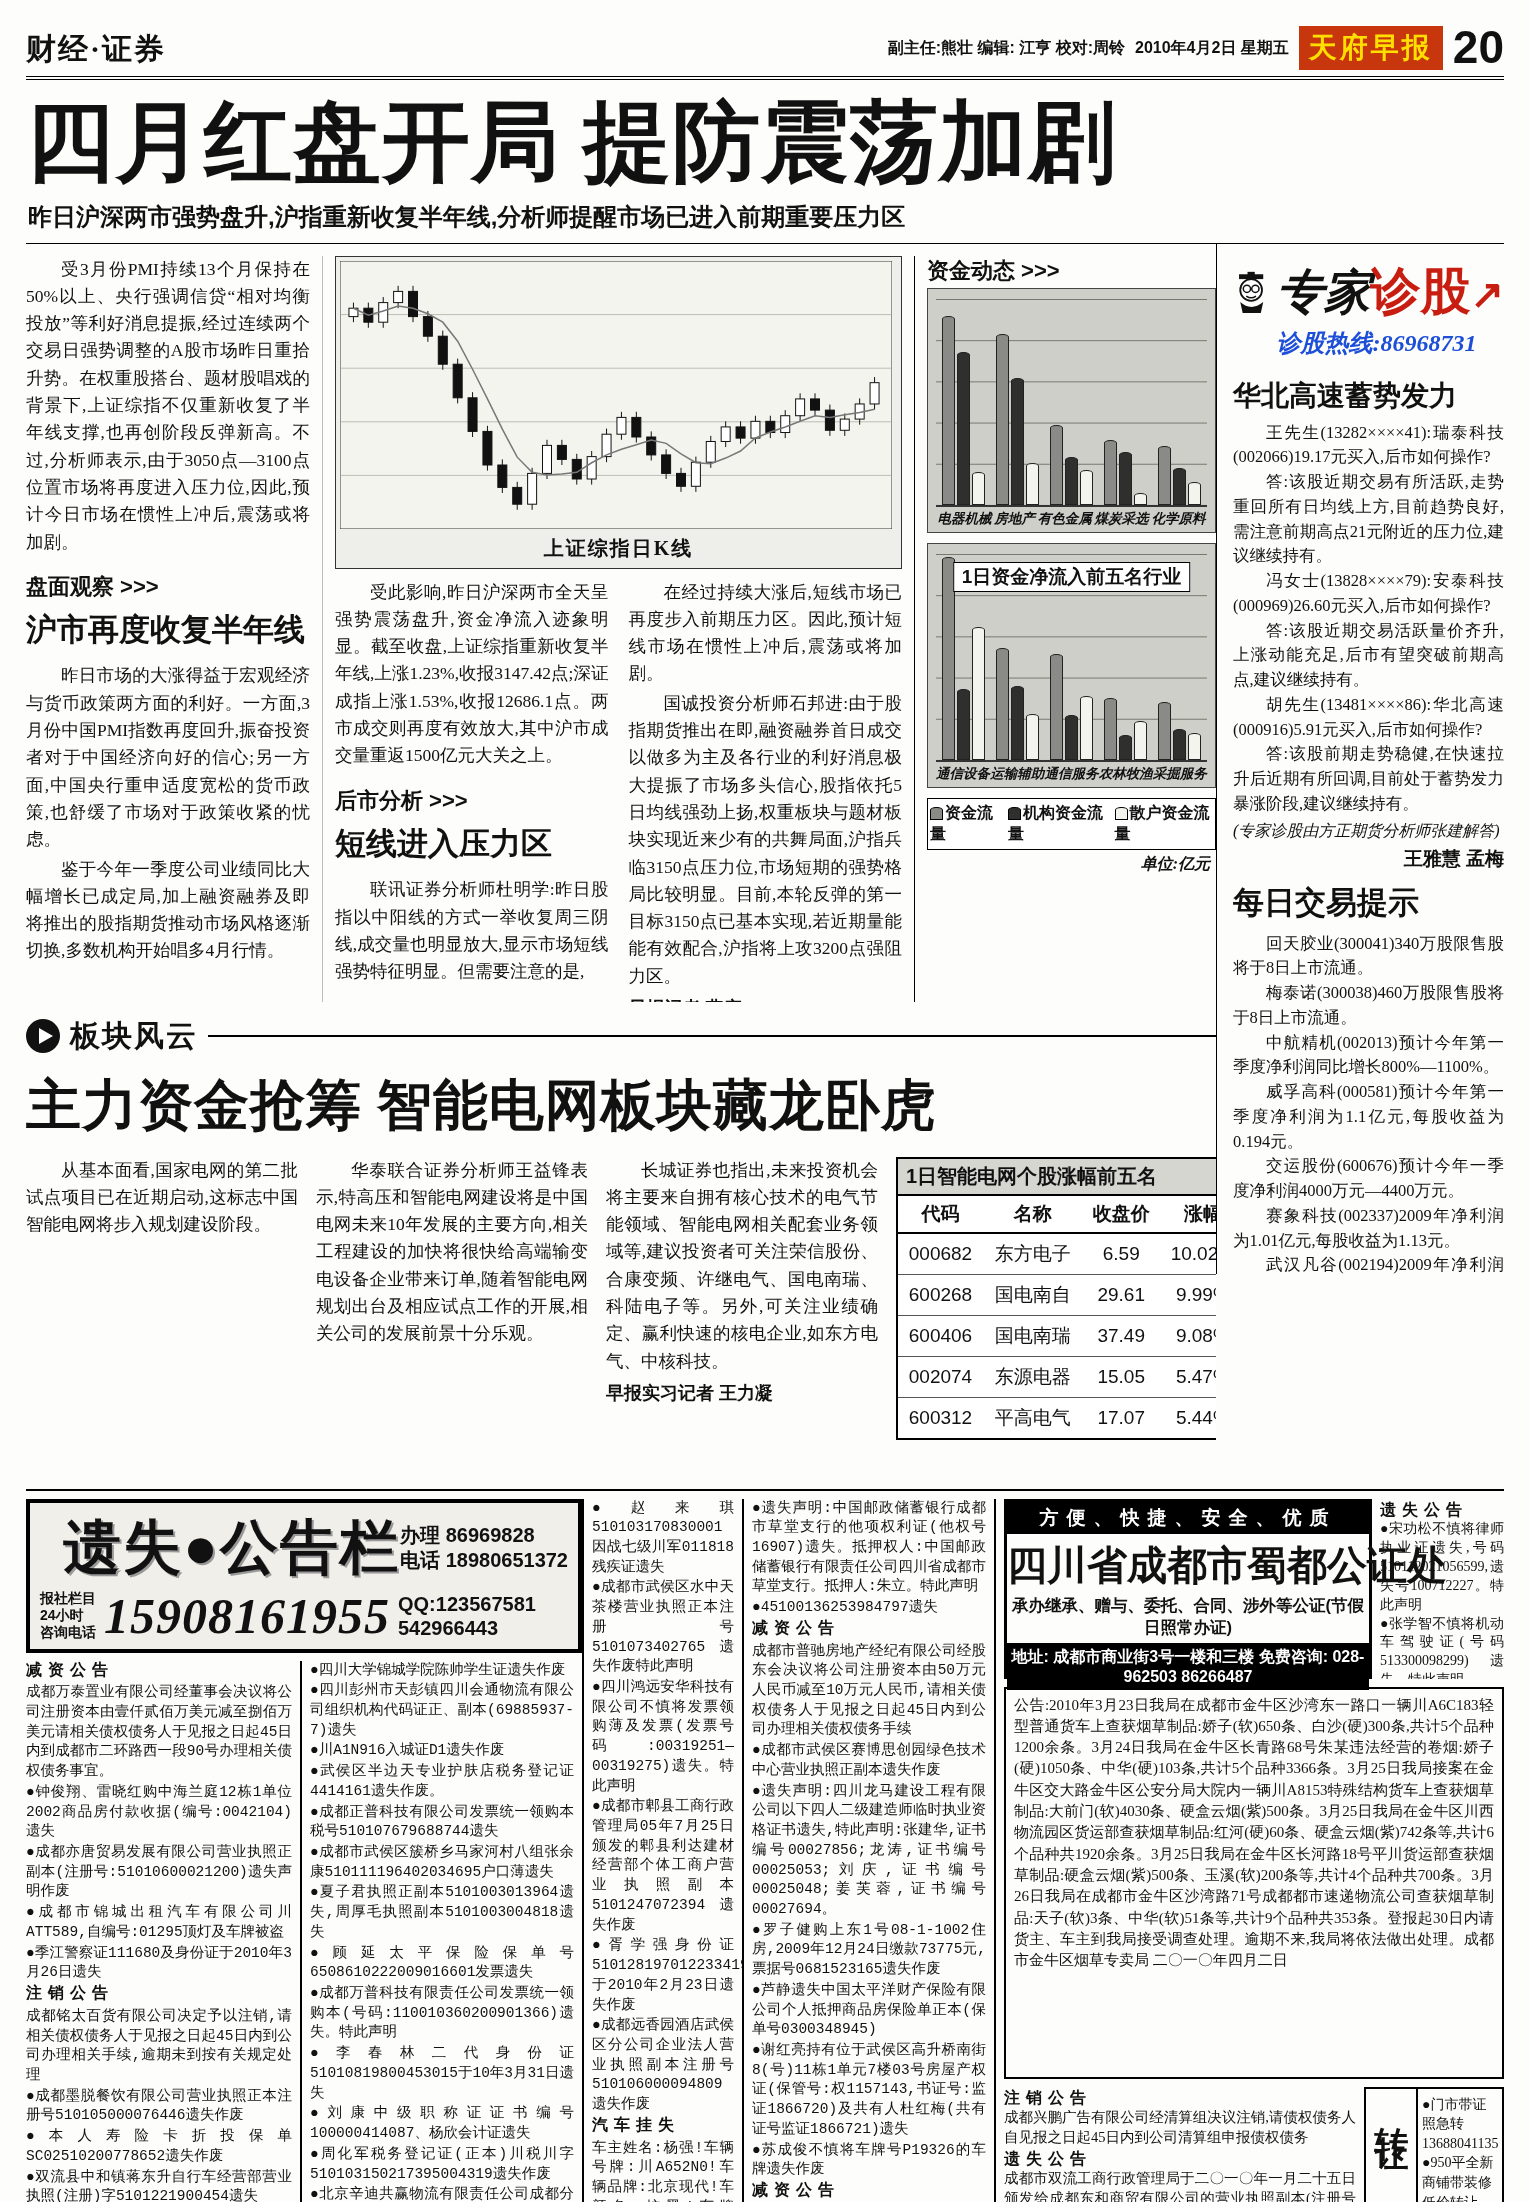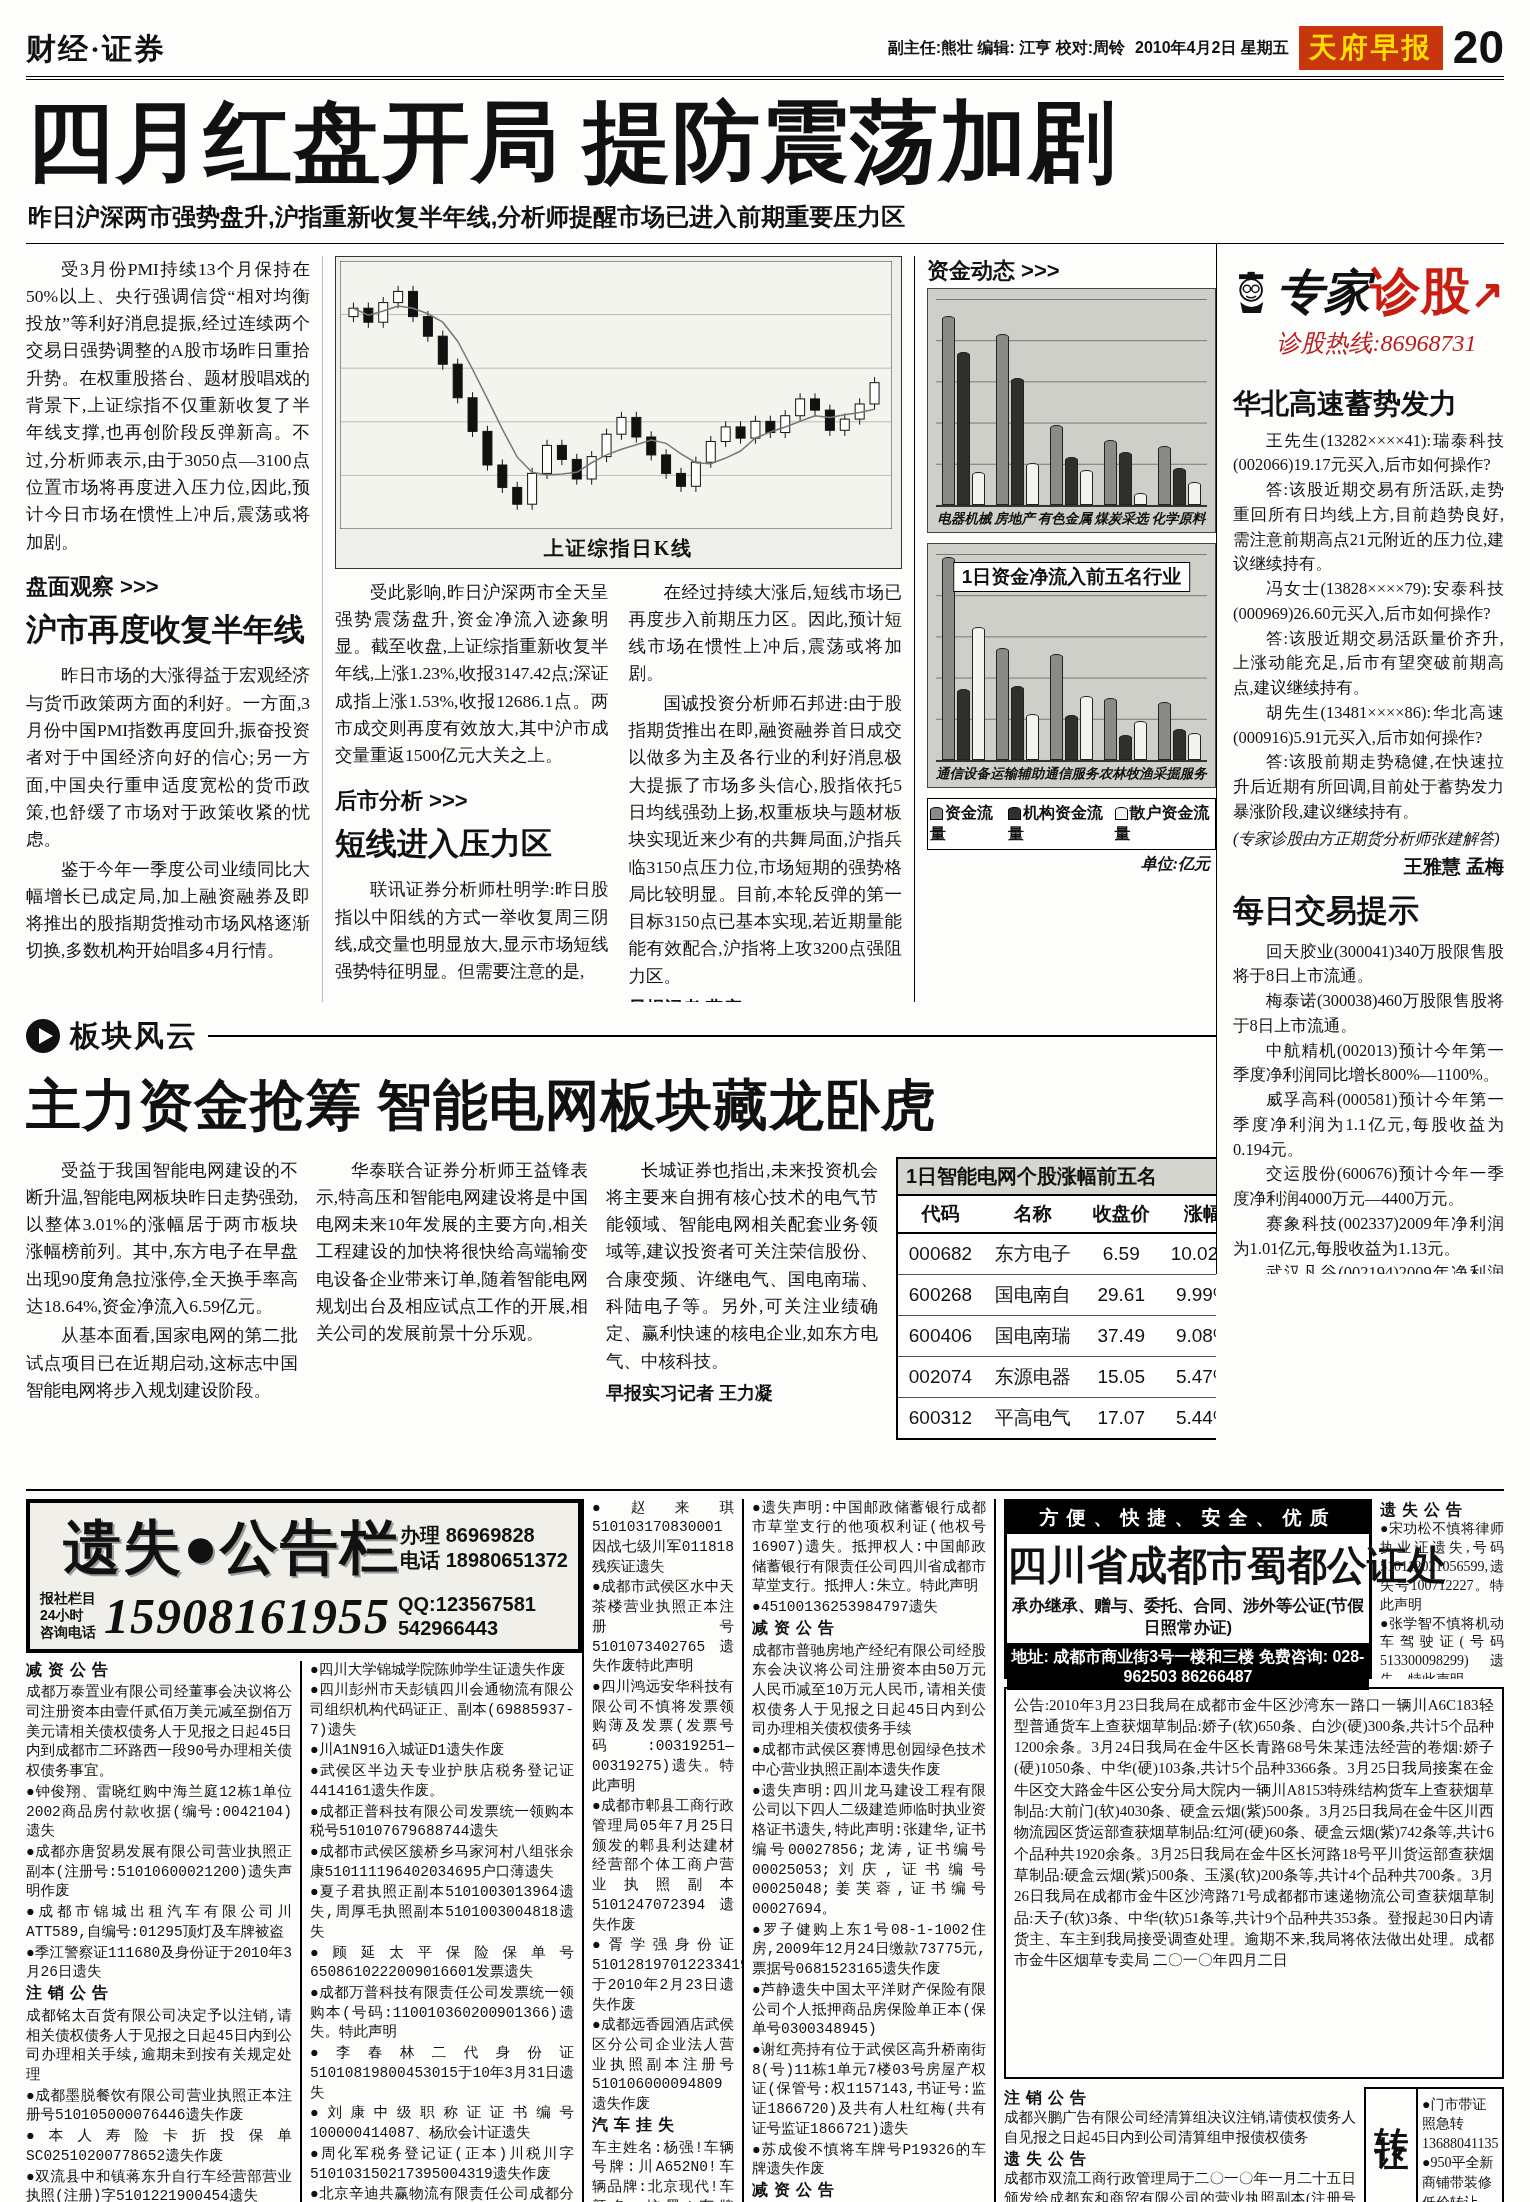--- a/index.html
+++ b/index.html
@@ -64,21 +64,21 @@
             padding:4px 2px; font-size:16px; font-weight:bold; }
   .legend .sw { display:inline-block; width:13px; height:13px; border:1px solid #000; margin-right:2px; vertical-align:-2px; }
   .unit { text-align:right; font-size:16px; font-style:italic; font-weight:bold; padding:4px 6px 0; }
 
   
   .expert-logo { display:flex; gap:6px; }
   .expert-title { font-family:"Liberation Sans",sans-serif; white-space:nowrap; }
   .expert-title .blk { font-size:47px; font-weight:900; font-style:italic; }
   .expert-title .red { font-size:50px; font-weight:900; color:#c81e12; }
   .expert-title .arrow { font-size:40px; color:#c81e12; font-weight:900; }
-  .hotline { color:#b91c1c; font-weight:normal; font-style:italic; font-size:24px; margin:2px 0 18px; }
+  .hotline { color:#1d4ed8; font-weight:bold; font-style:italic; font-size:24px; margin:2px 0 10px; }
   .expert-head { font-size:28px; font-weight:900; font-family:"Liberation Sans",sans-serif; margin:8px 0 6px; }
   .expert-p { font-size:16.5px; line-height:1.5; text-align:justify; text-indent:2em; }
   .expert-note { font-size:16px; font-style:italic; margin-top:4px; }
   .expert-authors { text-align:right; font-weight:bold; font-size:19px; font-family:"Liberation Sans",sans-serif; margin:4px 0 10px; }
   .daily-title { font-size:31px; font-weight:900; font-family:"Liberation Sans",sans-serif; margin:10px 0 8px; }
   .daily-item { font-size:16.5px; line-height:1.5; text-indent:2em; text-align:justify; }
 
   
   .divider { display:flex; align-items:center; gap:10px; margin:14px 0 6px; }
   .play-icon { width:34px; height:34px; border-radius:50%; background:#111; position:relative; flex:none; }
@@ -349,21 +349,20 @@
 
       <div class="divider">
         <span class="play-icon"></span>
         <span class="divider-label">板块风云</span>
         <span class="divider-rule"></span>
       </div>
 
       <div class="sector-headline">主力资金抢筹 智能电网板块藏龙卧虎</div>
       <div class="sector-body">
         <div class="acol">
-          <p>受益于我国智能电网建设的不断升温,智能电网板块昨日走势强劲,以整体3.01%的涨幅居于两市板块涨幅榜前列。其中,东方电子在早盘出现90度角急拉涨停,全天换手率高达18.64%,资金净流入6.59亿元。</p>
           <p>从基本面看,国家电网的第二批试点项目已在近期启动,这标志中国智能电网将步入规划建设阶段。</p>
         </div>
         <div class="acol">
           <p>华泰联合证券分析师王益锋表示,特高压和智能电网建设将是中国电网未来10年发展的主要方向,相关工程建设的加快将很快给高端输变电设备企业带来订单,随着智能电网规划出台及相应试点工作的开展,相关公司的发展前景十分乐观。</p>
         </div>
         <div class="acol">
           <p>长城证券也指出,未来投资机会将主要来自拥有核心技术的电气节能领域、智能电网相关配套业务领域等,建议投资者可关注荣信股份、合康变频、许继电气、国电南瑞、科陆电子等。另外,可关注业绩确定、赢利快速的核电企业,如东方电气、中核科技。</p>
           <div class="byline">早报实习记者 王力凝</div>
         </div>
         <table class="stock-table">

